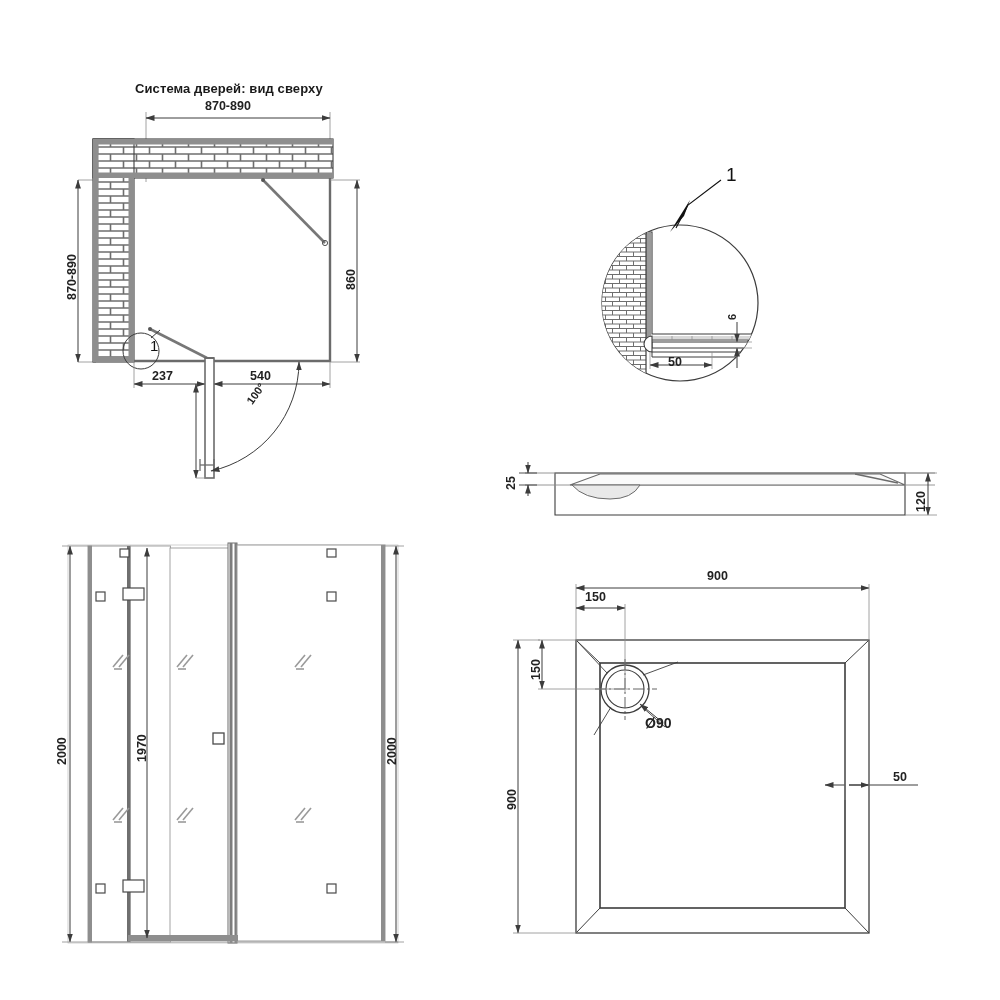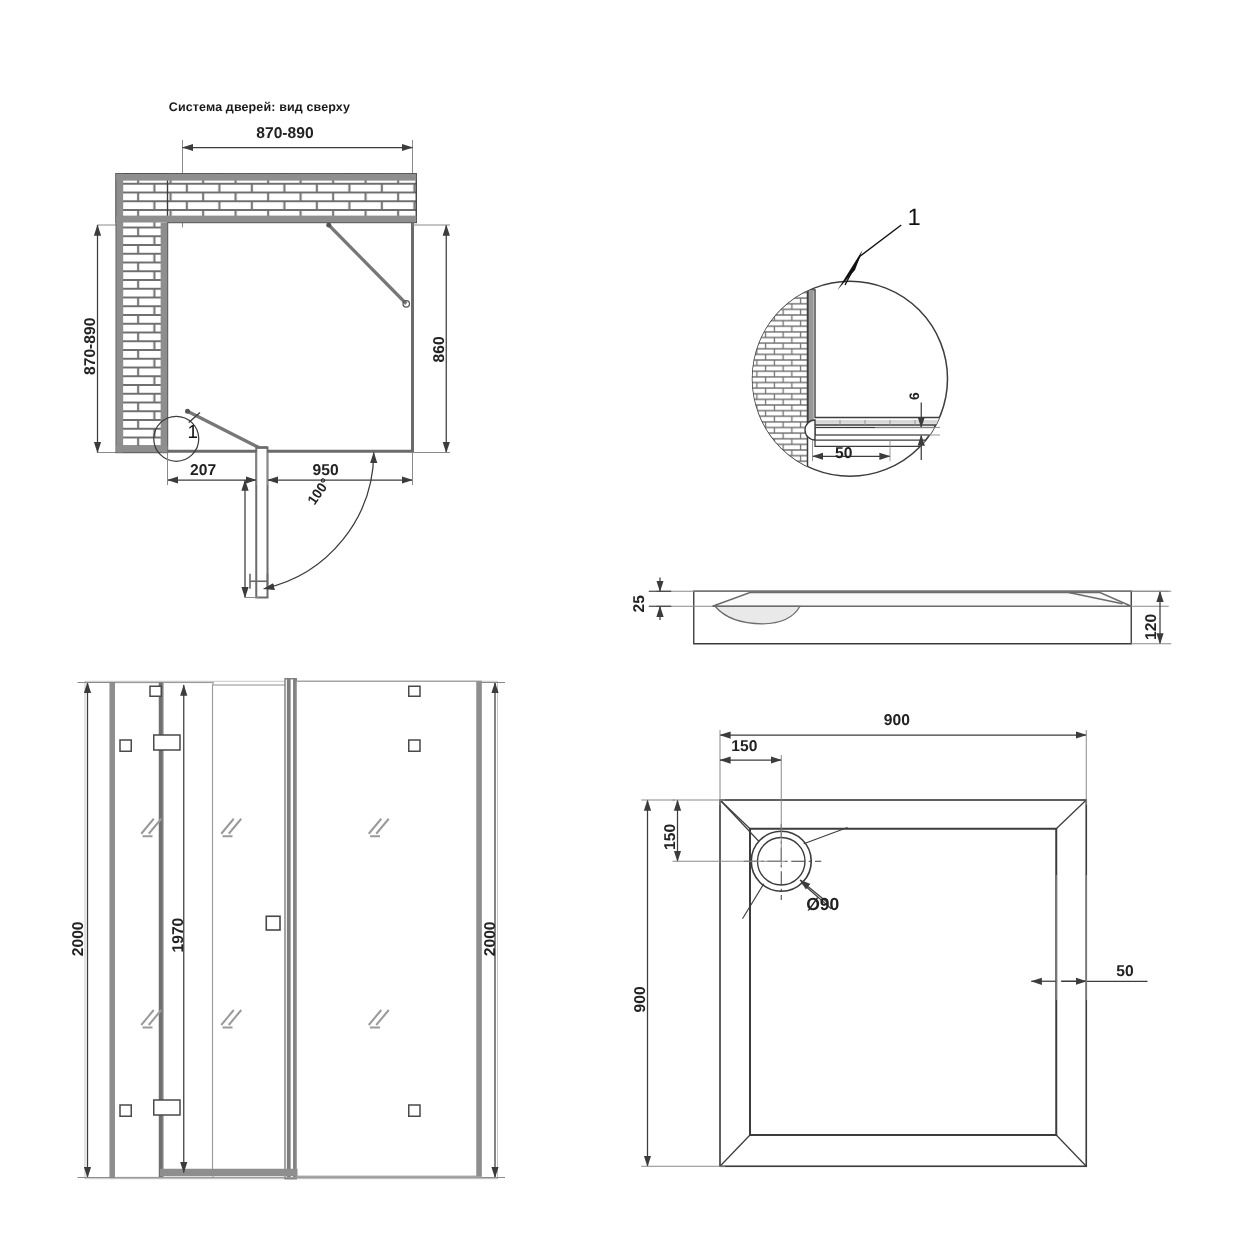--- a/index.html
+++ b/index.html
@@ -21,21 +21,21 @@
     height: 1000px;
   }
   .txt {
     position: absolute;
     color: #1a1a1a;
     font-family: "Liberation Sans", sans-serif;
     white-space: nowrap;
     line-height: 1;
   }
   .title-txt {
-    font-size: 10px;
+    font-size: 13px;
     font-weight: bold;
     letter-spacing: 0.1px;
   }
   .dim {
     font-size: 12.5px;
     font-weight: bold;
     color: #222;
   }
   .dim-sm {
     font-size: 11px;
@@ -392,23 +392,23 @@
 
 
 <div class="txt title-txt" style="left:135px; top:82px;">Система дверей: вид сверху</div>
 
 <div class="txt dim" style="left:205px; top:100px;">870-890</div>
 
 <div class="txt dim rot90" style="left:66px; top:300px;">870-890</div>
 
 <div class="txt dim rot90" style="left:345px; top:290px;">860</div>
 
-<div class="txt dim" style="left:152px; top:370px;">207</div>
-
-<div class="txt dim" style="left:250px; top:370px;">950</div>
+<div class="txt dim" style="left:152px; top:370px;">237</div>
+
+<div class="txt dim" style="left:250px; top:370px;">540</div>
 
 <div class="txt dim rot90" style="left:185px; top:430px;"></div>
 
 
 
 <div class="txt dim-sm" style="left:245px; top:400px; transform:rotate(-55deg); transform-origin:left top;">100°</div>
 
 <div class="txt callout-num" style="left:150px; top:338px;">1</div>
 
 <div class="txt" style="left:726px; top:165px; font-size:19px; color:#111;">1</div>

